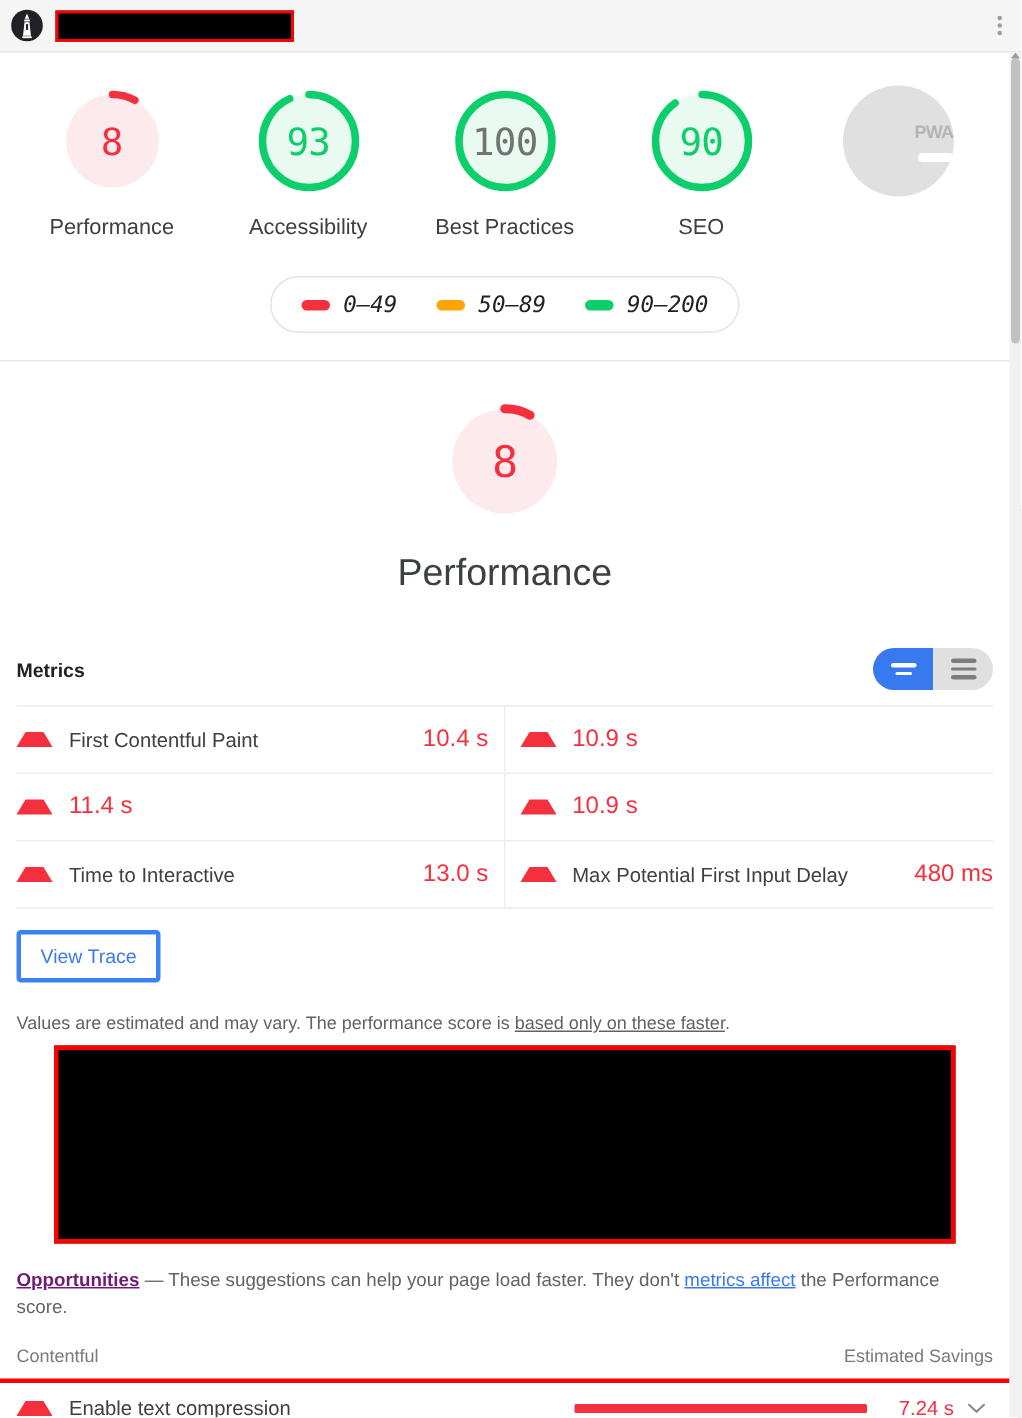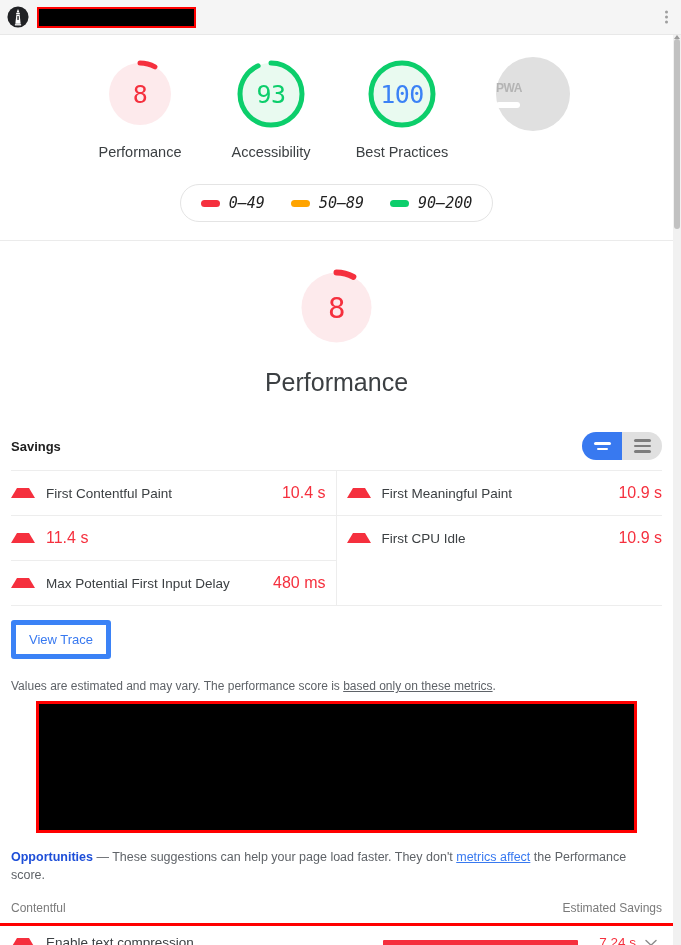--- a/index.html
+++ b/index.html
@@ -142,21 +142,21 @@
     text-align: center;
     line-height: 20px;
   }
   .pwa-circle {
     width: 74px;
     height: 74px;
     border-radius: 50%;
     background: #e0e0e0;
     display: flex;
     flex-direction: column;
-    align-items: flex-start;
+    align-items: flex-end;
     justify-content: center;
     gap: 7px;
     margin-bottom: 11px;
   }
   .pwa-text {
     font-size: 12px;
     font-weight: bold;
     color: #b4b4b4;
     letter-spacing: -0.5px;
   }
@@ -306,21 +306,21 @@
     white-space: nowrap;
     font-size: 16px;
   }
 
   .trace-row {
     border-top: 1px solid #ededed;
     padding: 14px 0 0 0;
   }
   .trace-btn {
     display: inline-block;
-    border: 5px solid #3b82f6;
+    border: 3px solid #3b82f6;
     border-radius: 3px;
     color: #3879f0;
     background: #fff;
     font-size: 13px;
     padding: 7px 13px;
     cursor: pointer;
     font-family: "Liberation Sans", sans-serif;
   }
   .disclaimer {
     font-size: 12px;
@@ -344,21 +344,21 @@
     margin: 0 25px 0 25px;
   }
 
   
   .opp-intro {
     font-size: 12.5px;
     color: #5f6368;
     padding: 15px 0 0 0;
     line-height: 18px;
   }
-  .opp-intro b { color: #1d4ed8; font-weight: bold; }
+  .opp-intro b { color: #701a75; font-weight: bold; text-decoration: underline; }
   .opp-intro a { color: #3879f0; text-decoration: underline; }
   .opp-head {
     display: flex;
     justify-content: space-between;
     font-size: 12px;
     color: #7a7a7a;
     padding: 17px 0 8px 0;
   }
   .opp-row {
     display: flex;
@@ -456,25 +456,35 @@
           </div>
           <div class="gauge-label">Accessibility</div>
         </div>
 
         <div class="gauge">
           <div class="gauge-ring">
             <svg width="74" height="74" viewBox="0 0 74 74">
               <circle cx="37" cy="37" r="31" fill="#e9faf0"></circle>
               <circle cx="37" cy="37" r="31" fill="none" stroke="#0cce6b" stroke-width="5" stroke-linecap="round" transform="rotate(-90 37 37)"></circle>
             </svg>
-            <div class="gauge-num" style="color:#3b82f6;">100</div>
+            <div class="gauge-num" style="color:#737373;">100</div>
           </div>
           <div class="gauge-label">Best Practices</div>
         </div>
 
+        <div class="gauge">
+          <div class="gauge-ring">
+            <svg width="74" height="74" viewBox="0 0 74 74">
+              <circle cx="37" cy="37" r="31" fill="#e9faf0"></circle>
+              <circle cx="37" cy="37" r="31" fill="none" stroke="#0cce6b" stroke-width="5" stroke-linecap="round" stroke-dasharray="175.4 19.4" transform="rotate(-90 37 37)"></circle>
+            </svg>
+            <div class="gauge-num" style="color:#0cce6b;">90</div>
+          </div>
+          <div class="gauge-label">SEO</div>
+        </div>
 
         <div class="gauge">
           <div class="pwa-circle">
             <div class="pwa-text">PWA</div>
             <div class="pwa-dash"></div>
           </div>
         </div>
 
       </div>
 
@@ -502,21 +512,21 @@
           <circle cx="41.5" cy="41.5" r="35" fill="#fdeaec"></circle>
           <circle cx="41.5" cy="41.5" r="35" fill="none" stroke="#f5303e" stroke-width="6" stroke-linecap="round" stroke-dasharray="17.6 202.3" transform="rotate(-90 41.5 41.5)"></circle>
         </svg>
         <div class="gauge-num" style="color:#f5303e;">8</div>
       </div>
       <h1 class="cat-title">Performance</h1>
     </div>
 
     <div class="section">
       <div class="metrics-top">
-        <div class="section-title">Savings</div>
+        <div class="section-title">Metrics</div>
         <div class="toggle">
           <div class="toggle-btn on">
             <span class="bar-a"></span>
               <span class="bar-b"></span>
           </div>
           <div class="toggle-btn off">
             <span class="bar-c"></span>
               <span class="bar-c"></span>
               <span class="bar-c"></span>
           </div>
@@ -524,45 +534,48 @@
       </div>
 
       <div class="metric-grid">
         <div class="metric-item">
           <span class="tri"></span>
           <span class="metric-name">First Contentful Paint</span>
           <span class="metric-val">10.4 s</span>
         </div>
         <div class="metric-item">
           <span class="tri"></span>
-          <span class="metric-name">First Meaningful Paint</span>
           <span class="metric-val">10.9 s</span>
         </div>
         <div class="metric-item">
           <span class="tri"></span>
           <span class="metric-val">11.4 s</span>
         </div>
         <div class="metric-item">
           <span class="tri"></span>
-          <span class="metric-name">First CPU Idle</span>
           <span class="metric-val">10.9 s</span>
+        </div>
+        <div class="metric-item">
+          <span class="tri"></span>
+          <span class="metric-name">Time to Interactive</span>
+          <span class="metric-val">13.0 s</span>
         </div>
         <div class="metric-item">
           <span class="tri"></span>
           <span class="metric-name">Max Potential First Input Delay</span>
           <span class="metric-val">480 ms</span>
         </div>
       </div>
 
       <div class="trace-row">
         <button class="trace-btn">View Trace</button>
       </div>
 
       <div class="disclaimer">
-        <span>Values are estimated and may vary. The performance score is </span><a href="#">based only on these metrics</a><span>.</span>
+        <span>Values are estimated and may vary. The performance score is </span><a href="#">based only on these faster</a><span>.</span>
       </div>
     </div>
 
     <div class="filmstrip-wrap">
       <div class="filmstrip"></div>
     </div>
 
     <div class="section">
       <div class="opp-intro">
         <b>Opportunities</b>

